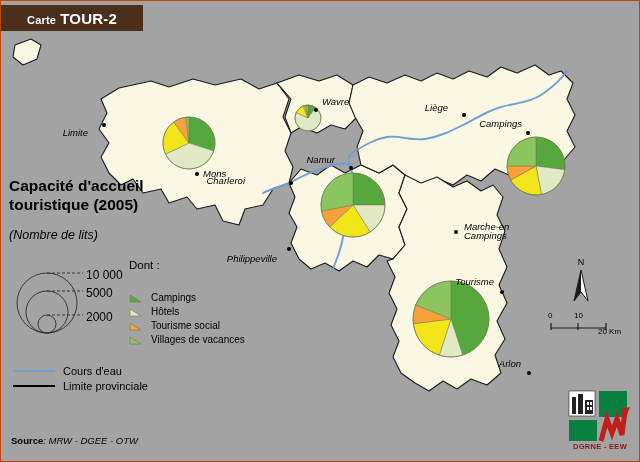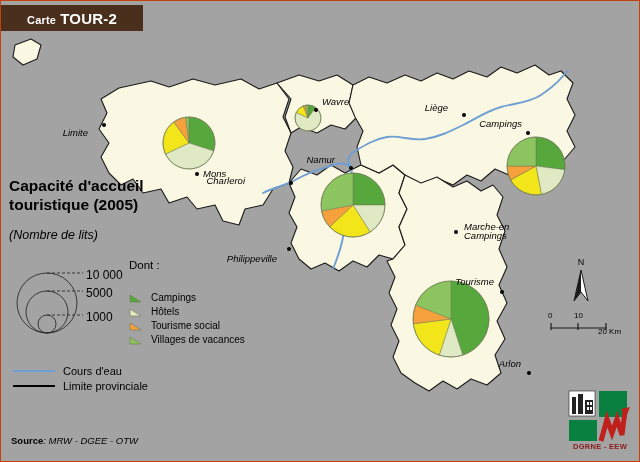--- a/index.html
+++ b/index.html
@@ -174,21 +174,21 @@
     <svg width="112" height="80">
       <circle cx="34" cy="44" r="30" fill="none" stroke="#2b2b2b" stroke-width="0.9"></circle>
       <circle cx="34" cy="53" r="21" fill="none" stroke="#2b2b2b" stroke-width="0.9"></circle>
       <circle cx="34" cy="65" r="9" fill="none" stroke="#2b2b2b" stroke-width="0.9"></circle>
       <line x1="34" y1="14" x2="70" y2="14" stroke="#2b2b2b" stroke-width="0.9" stroke-dasharray="3,2"></line>
       <line x1="34" y1="32" x2="70" y2="32" stroke="#2b2b2b" stroke-width="0.9" stroke-dasharray="3,2"></line>
       <line x1="34" y1="56" x2="70" y2="56" stroke="#2b2b2b" stroke-width="0.9" stroke-dasharray="3,2"></line>
     </svg>
     <span class="clab" style="left:73px;top:9px">10 000</span>
     <span class="clab" style="left:73px;top:27px">5000</span>
-    <span class="clab" style="left:73px;top:51px">1000</span>
+    <span class="clab" style="left:73px;top:51px">2000</span>
   </div>
 
   <div id="dont">
     <div class="hdr">Dont :</div>
     <div id="dontrows">
         <div class="lrow">
           <span class="lsw">
             <svg width="13" height="11" viewBox="0 0 13 11">
               <path d="M1 10 L1 3 L12 10 Z" fill="#57a83c" stroke="#6d7a52" stroke-width="0.6"></path>
             </svg>

